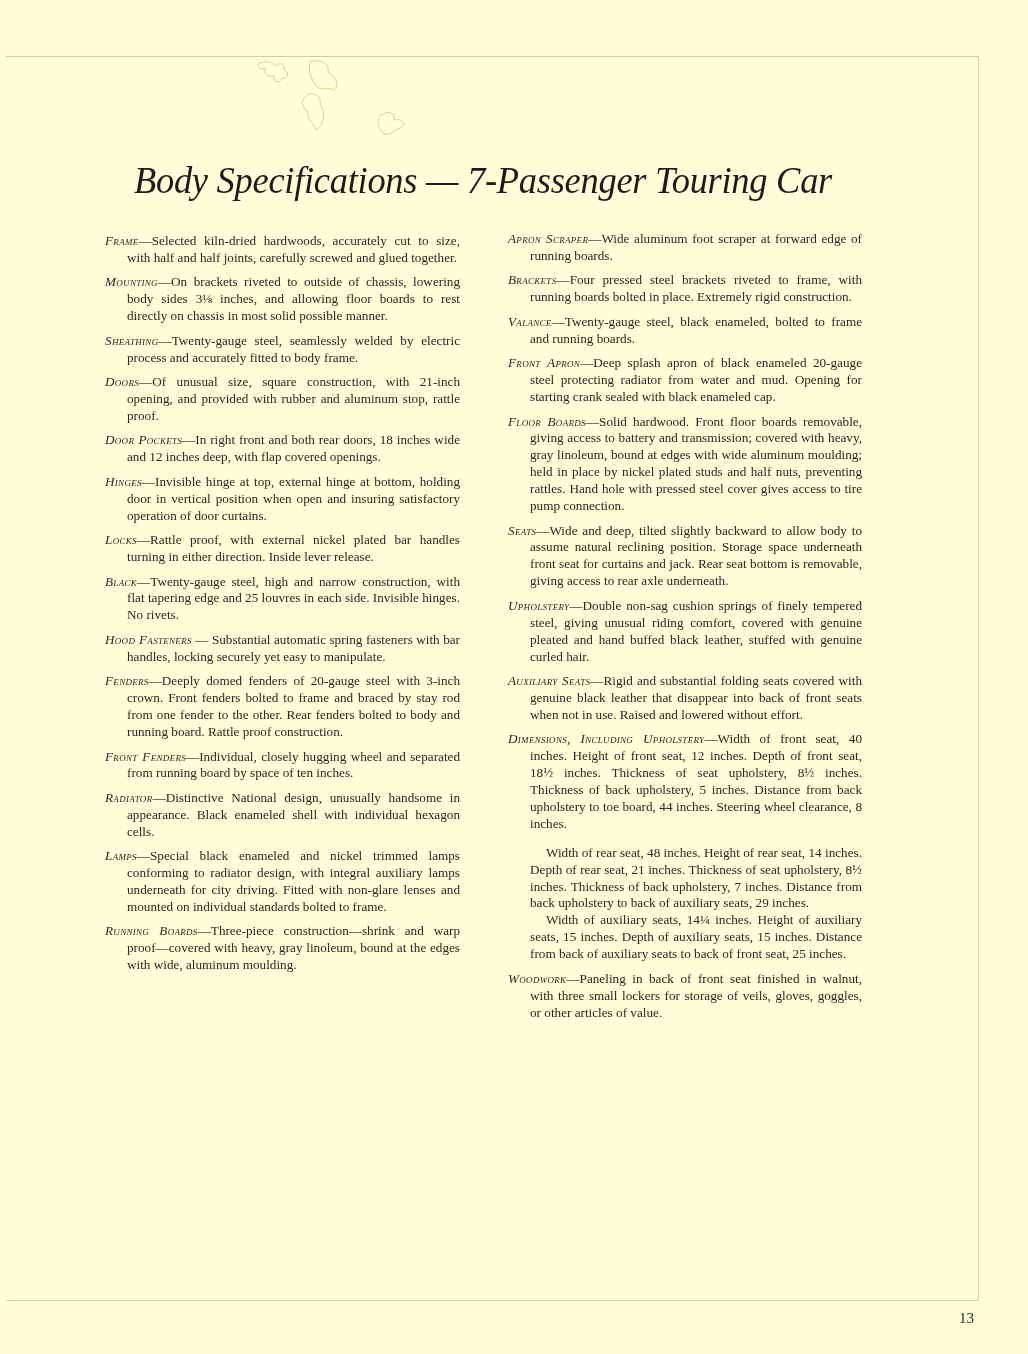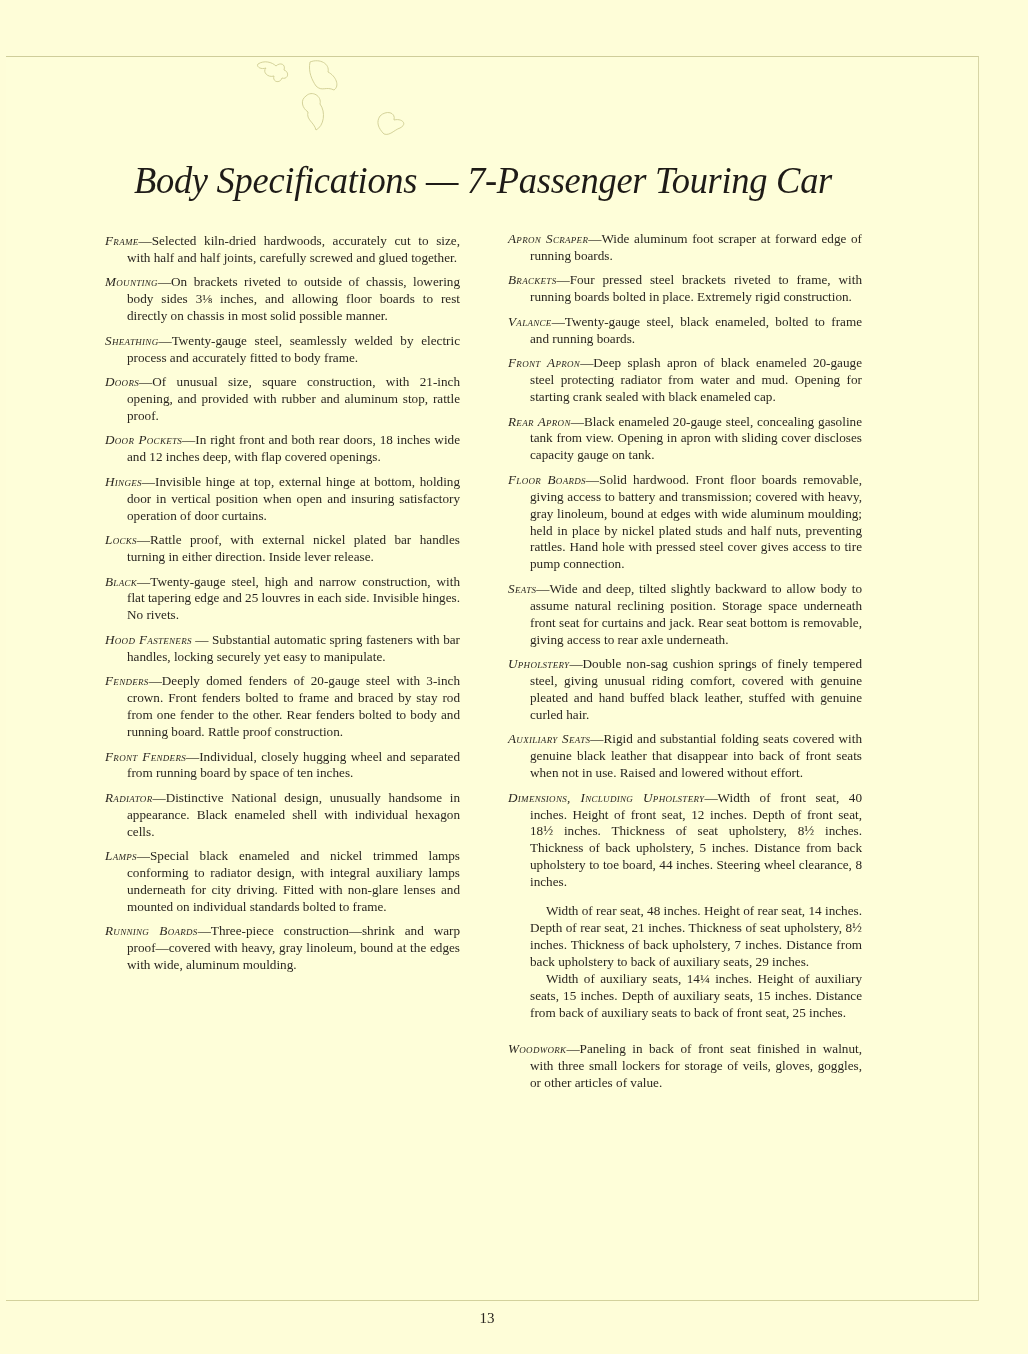--- a/index.html
+++ b/index.html
@@ -60,21 +60,21 @@
   .sub {
     margin: 0 0 0 0;
     padding-left: 22px;
     text-indent: 16px;
     text-align: justify;
   }
   .page-number {
     position: absolute;
     left: 0; width: 974px;
     top: 1310px;
-    text-align: center;
+    text-align: right;
     font-size: 15px;
     color: #2a2620;
   }
 </style>
 </head>
 <body>
 
 <div class="panel"></div>
 
 <svg class="ornament" viewBox="0 0 170 90" fill="none" stroke="#cfcd92" stroke-width="0.9">
@@ -101,24 +101,23 @@
   <p class="entry"><span class="term">Radiator</span><span>—Distinctive National design, unusually handsome in appearance. Black enameled shell with individual hexagon cells.</span></p>
   <p class="entry"><span class="term">Lamps</span><span>—Special black enameled and nickel trimmed lamps conforming to radiator design, with integral auxiliary lamps underneath for city driving. Fitted with non-glare lenses and mounted on individual standards bolted to frame.</span></p>
   <p class="entry"><span class="term">Running Boards</span><span>—Three-piece construction—shrink and warp proof—covered with heavy, gray linoleum, bound at the edges with wide, aluminum moulding.</span></p>
 </div>
 
 <div class="col right">
   <p class="entry"><span class="term">Apron Scraper</span><span>—Wide aluminum foot scraper at forward edge of running boards.</span></p>
   <p class="entry"><span class="term">Brackets</span><span>—Four pressed steel brackets riveted to frame, with running boards bolted in place. Extremely rigid construction.</span></p>
   <p class="entry"><span class="term">Valance</span><span>—Twenty-gauge steel, black enameled, bolted to frame and running boards.</span></p>
   <p class="entry"><span class="term">Front Apron</span><span>—Deep splash apron of black enameled 20-gauge steel protecting radiator from water and mud. Opening for starting crank sealed with black enameled cap.</span></p>
-  <p class="entry"><span class="term">Rear Apron</span><span>—Black enameled 20-gauge steel, concealing gasoline tank from view. Opening in apron with sliding cover discloses capacity gauge on tank.</span></p>
   <p class="entry"><span class="term">Floor Boards</span><span>—Solid hardwood. Front floor boards removable, giving access to battery and transmission; covered with heavy, gray linoleum, bound at edges with wide aluminum moulding; held in place by nickel plated studs and half nuts, preventing rattles. Hand hole with pressed steel cover gives access to tire pump connection.</span></p>
   <p class="entry"><span class="term">Seats</span><span>—Wide and deep, tilted slightly backward to allow body to assume natural reclining position. Storage space underneath front seat for curtains and jack. Rear seat bottom is removable, giving access to rear axle underneath.</span></p>
   <p class="entry"><span class="term">Upholstery</span><span>—Double non-sag cushion springs of finely tempered steel, giving unusual riding comfort, covered with genuine pleated and hand buffed black leather, stuffed with genuine curled hair.</span></p>
   <p class="entry"><span class="term">Auxiliary Seats</span><span>—Rigid and substantial folding seats covered with genuine black leather that disappear into back of front seats when not in use. Raised and lowered without effort.</span></p>
   <p class="entry" style="margin-bottom:12px"><span class="term">Dimensions, Including Upholstery</span><span>—Width of front seat, 40 inches. Height of front seat, 12 inches. Depth of front seat, 18½ inches. Thickness of seat upholstery, 8½ inches. Thickness of back upholstery, 5 inches. Distance from back upholstery to toe board, 44 inches. Steering wheel clearance, 8 inches.</span></p>
   <p class="sub"><span>Width of rear seat, 48 inches. Height of rear seat, 14 inches. Depth of rear seat, 21 inches. Thickness of seat upholstery, 8½ inches. Thickness of back upholstery, 7 inches. Distance from back upholstery to back of auxiliary seats, 29 inches.</span></p>
-  <p class="sub" style="margin-bottom:20px"><span>Width of auxiliary seats, 14¼ inches. Height of auxiliary seats, 15 inches. Depth of auxiliary seats, 15 inches. Distance from back of auxiliary seats to back of front seat, 25 inches.</span></p>
+  <p class="sub" style="margin-bottom:8px"><span>Width of auxiliary seats, 14¼ inches. Height of auxiliary seats, 15 inches. Depth of auxiliary seats, 15 inches. Distance from back of auxiliary seats to back of front seat, 25 inches.</span></p>
   <p class="entry"><span class="term">Woodwork</span><span>—Paneling in back of front seat finished in walnut, with three small lockers for storage of veils, gloves, goggles, or other articles of value.</span></p>
 </div>
 
 <div class="page-number">13</div>
 
 </body></html>

